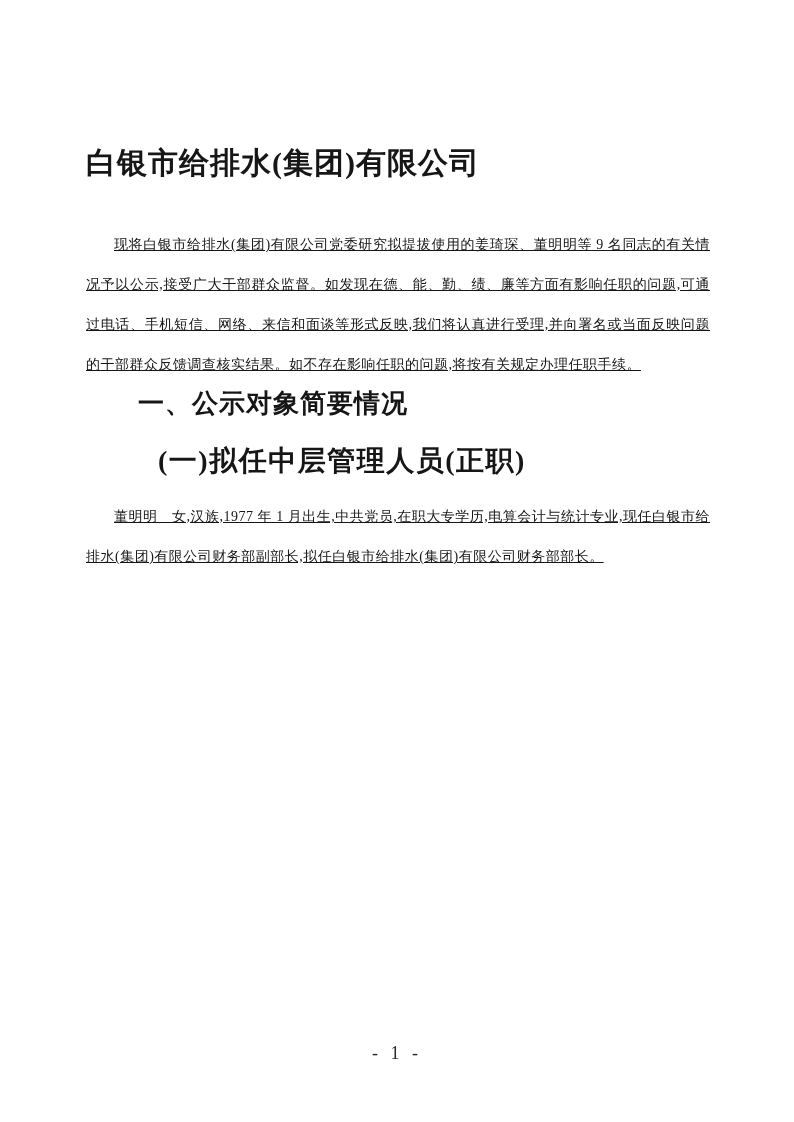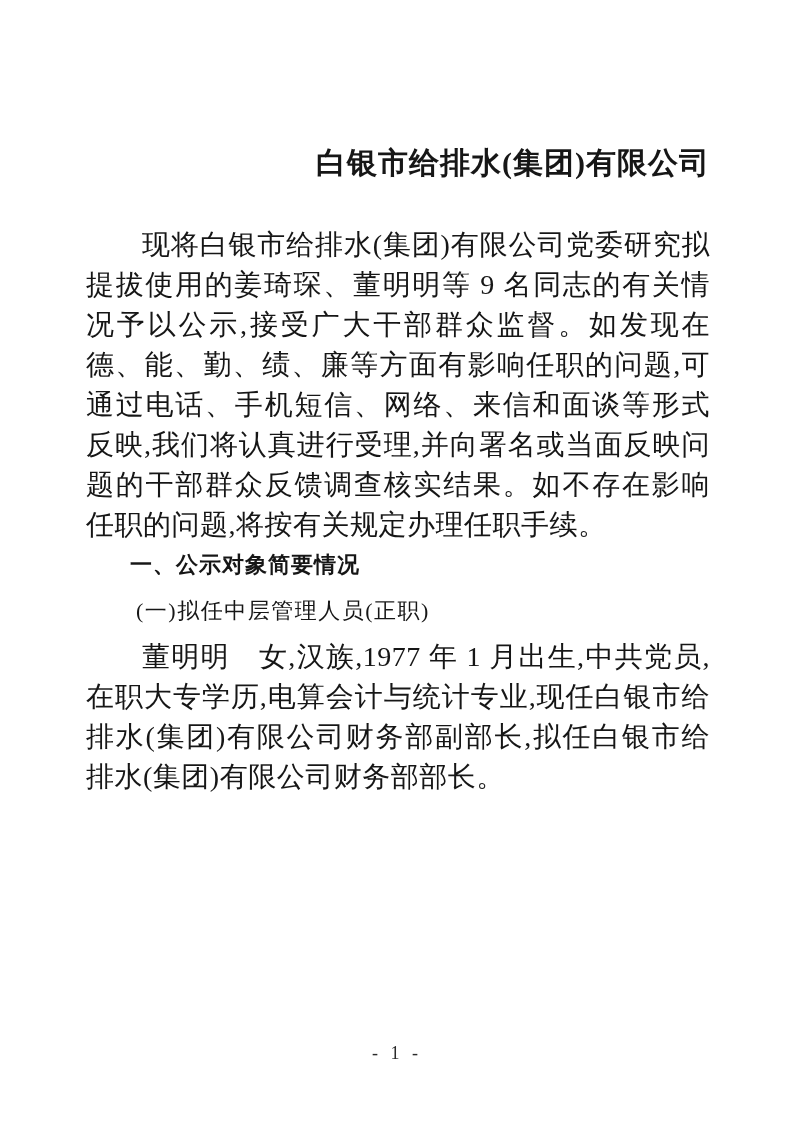--- a/index.html
+++ b/index.html
@@ -13,51 +13,52 @@
     height: 1122px;
     background: #ffffff;
     overflow: hidden;
     box-sizing: border-box;
     padding: 140px 84px 0 86px;
     font-family: "Liberation Serif", "DejaVu Serif", serif;
     color: #161616;
   }
   .title {
     margin: 0 0 40px 0;
-    text-align: right;
+    text-align: left;
     font-size: 30px;
     line-height: 45px;
     font-weight: bold;
     letter-spacing: 1px;
   }
   .title .title-line {
     display: block;
   }
   .body-par {
     margin: 0;
-    font-size: 28px;
+    font-size: 14px;
     line-height: 40px;
     text-align: justify;
     text-indent: 2em;
     letter-spacing: 0.5px;
+    text-decoration: underline;
   }
   .heading-black {
     margin: 0;
-    font-size: 22px;
+    font-size: 26px;
     line-height: 40px;
     font-weight: bold;
     text-indent: 2em;
-    font-family: Liberation Sans, sans-serif;
+    font-family: Liberation Mono, monospace;
     letter-spacing: 1px;
   }
   .heading-kai {
-    margin: 6px;
-    font-size: 22px;
+    margin: 16px;
+    font-size: 28px;
     line-height: 40px;
-    font-weight: normal;
+    font-weight: bold;
     text-indent: 2em;
     font-family: "Liberation Serif", "DejaVu Serif", serif;
     letter-spacing: 1.5px;
   }
   .footer-pagenum {
     position: absolute;
     left: 0;
     right: 0;
     bottom: 58px;
     text-align: center;

